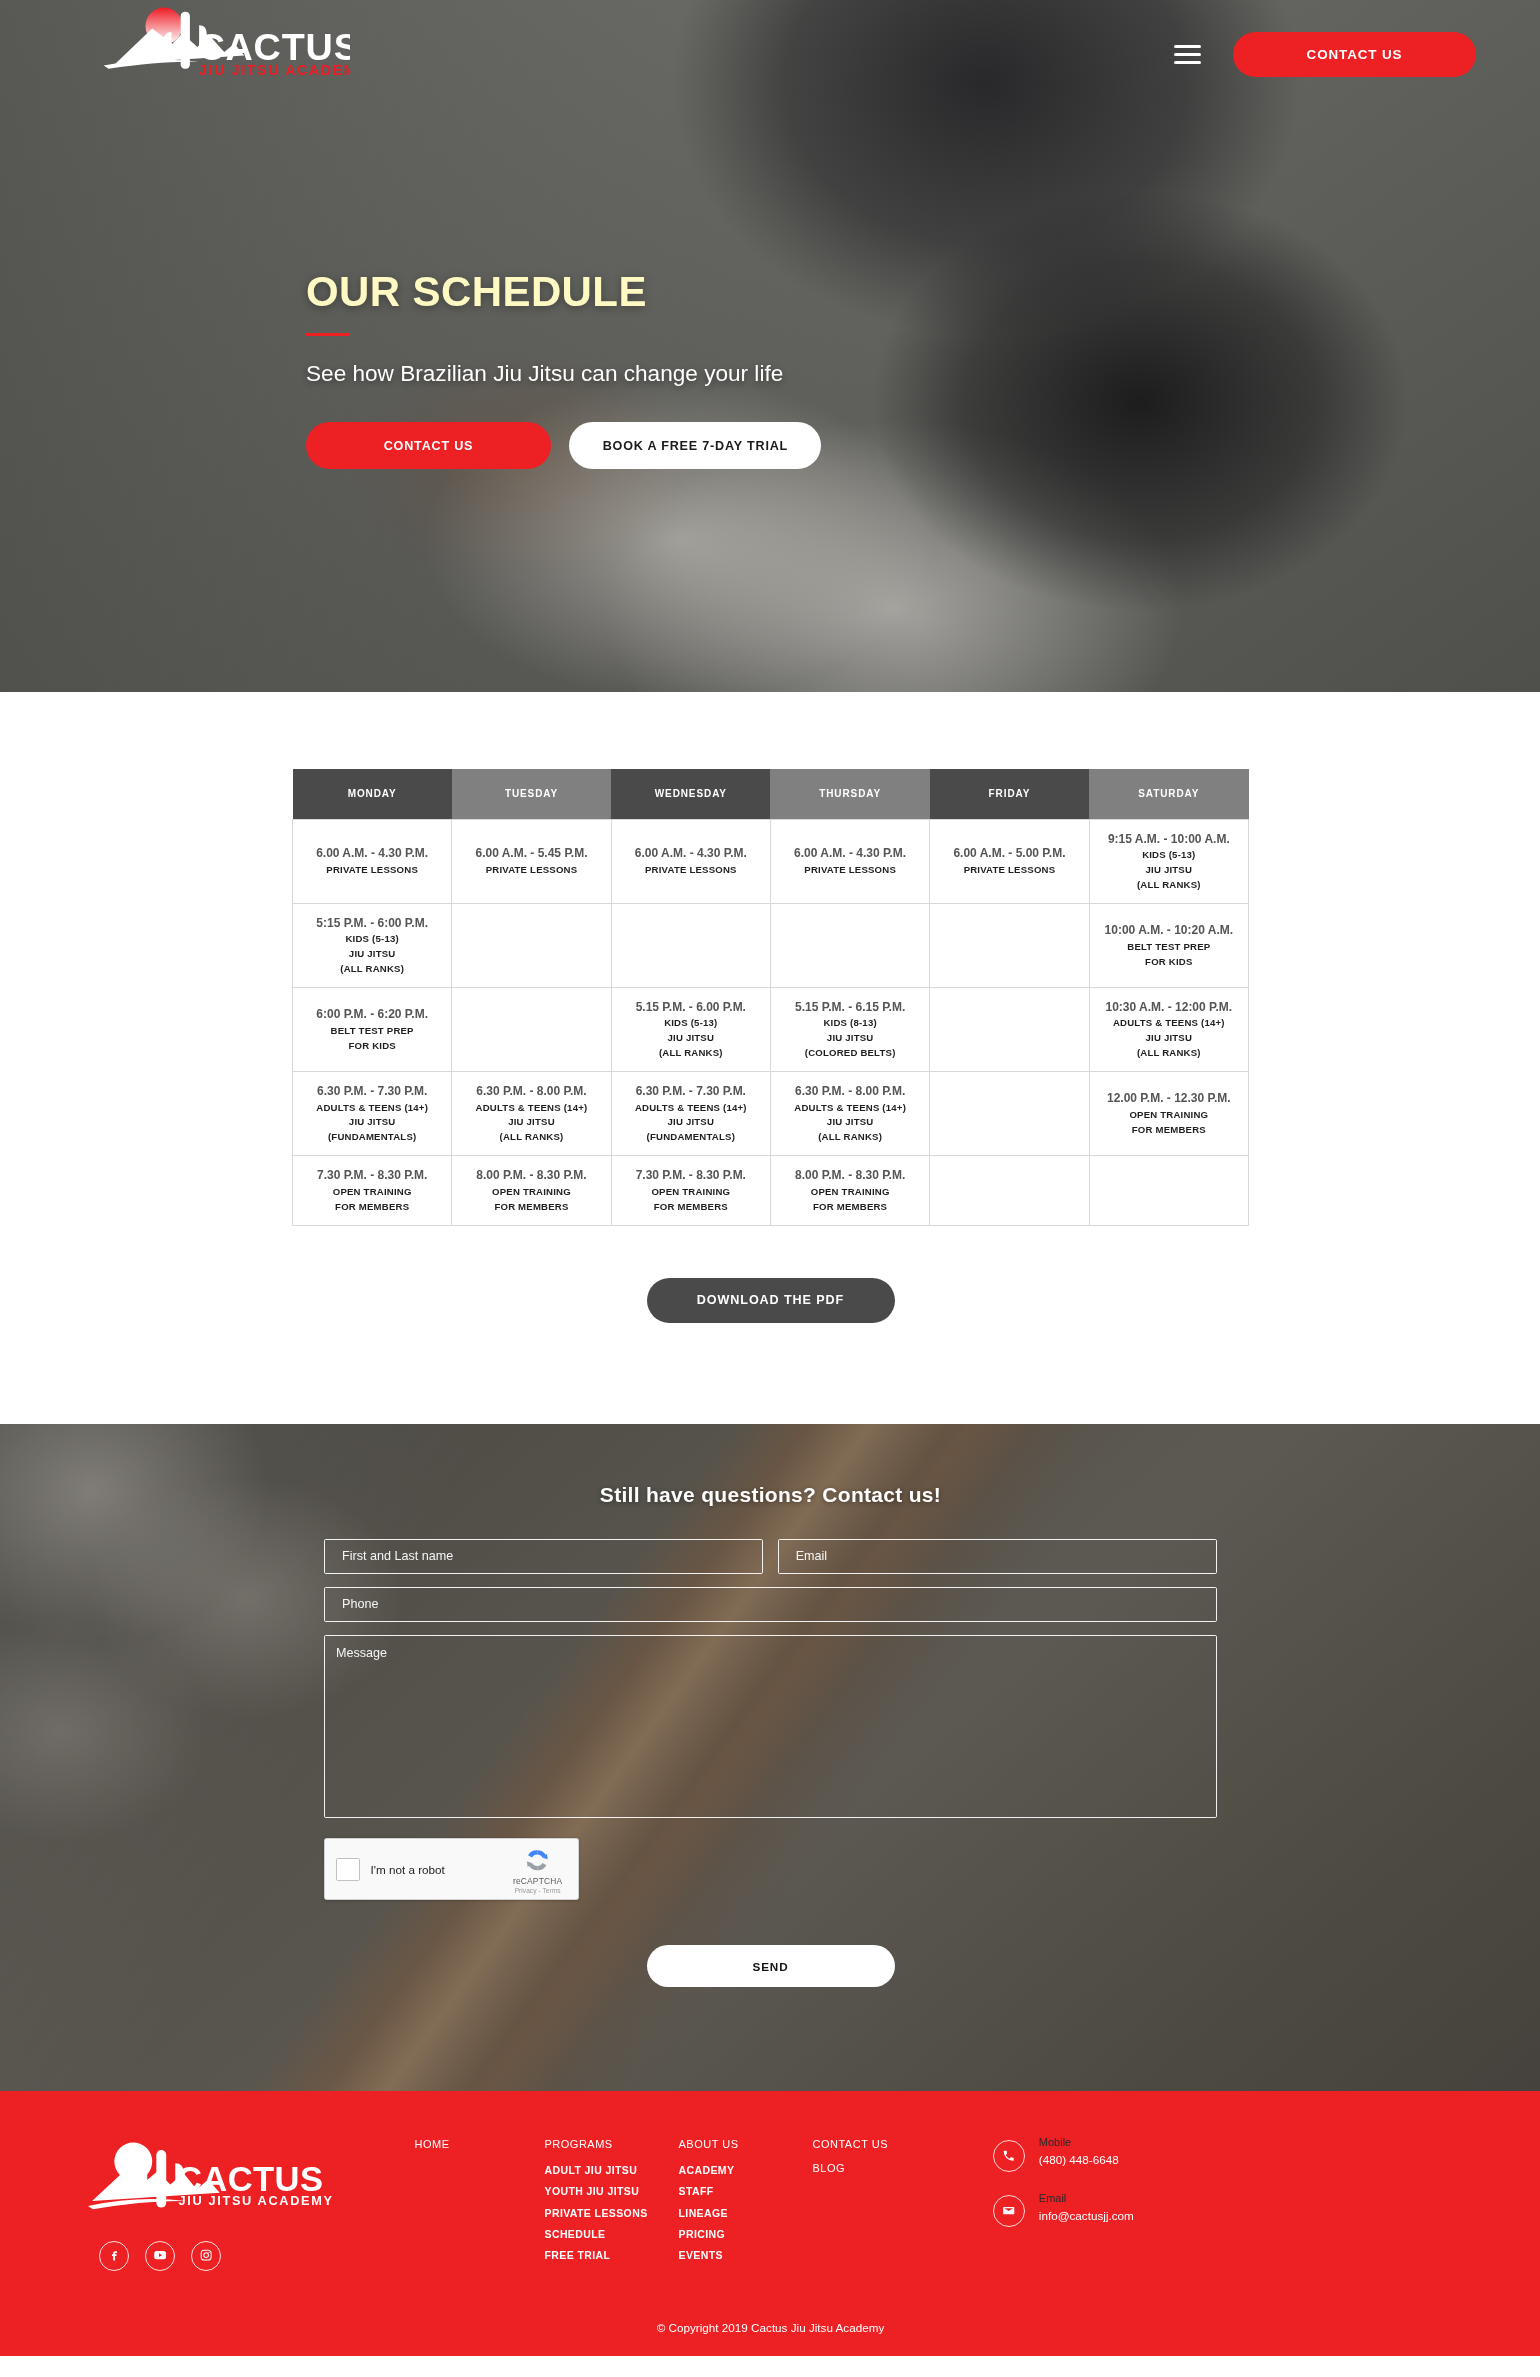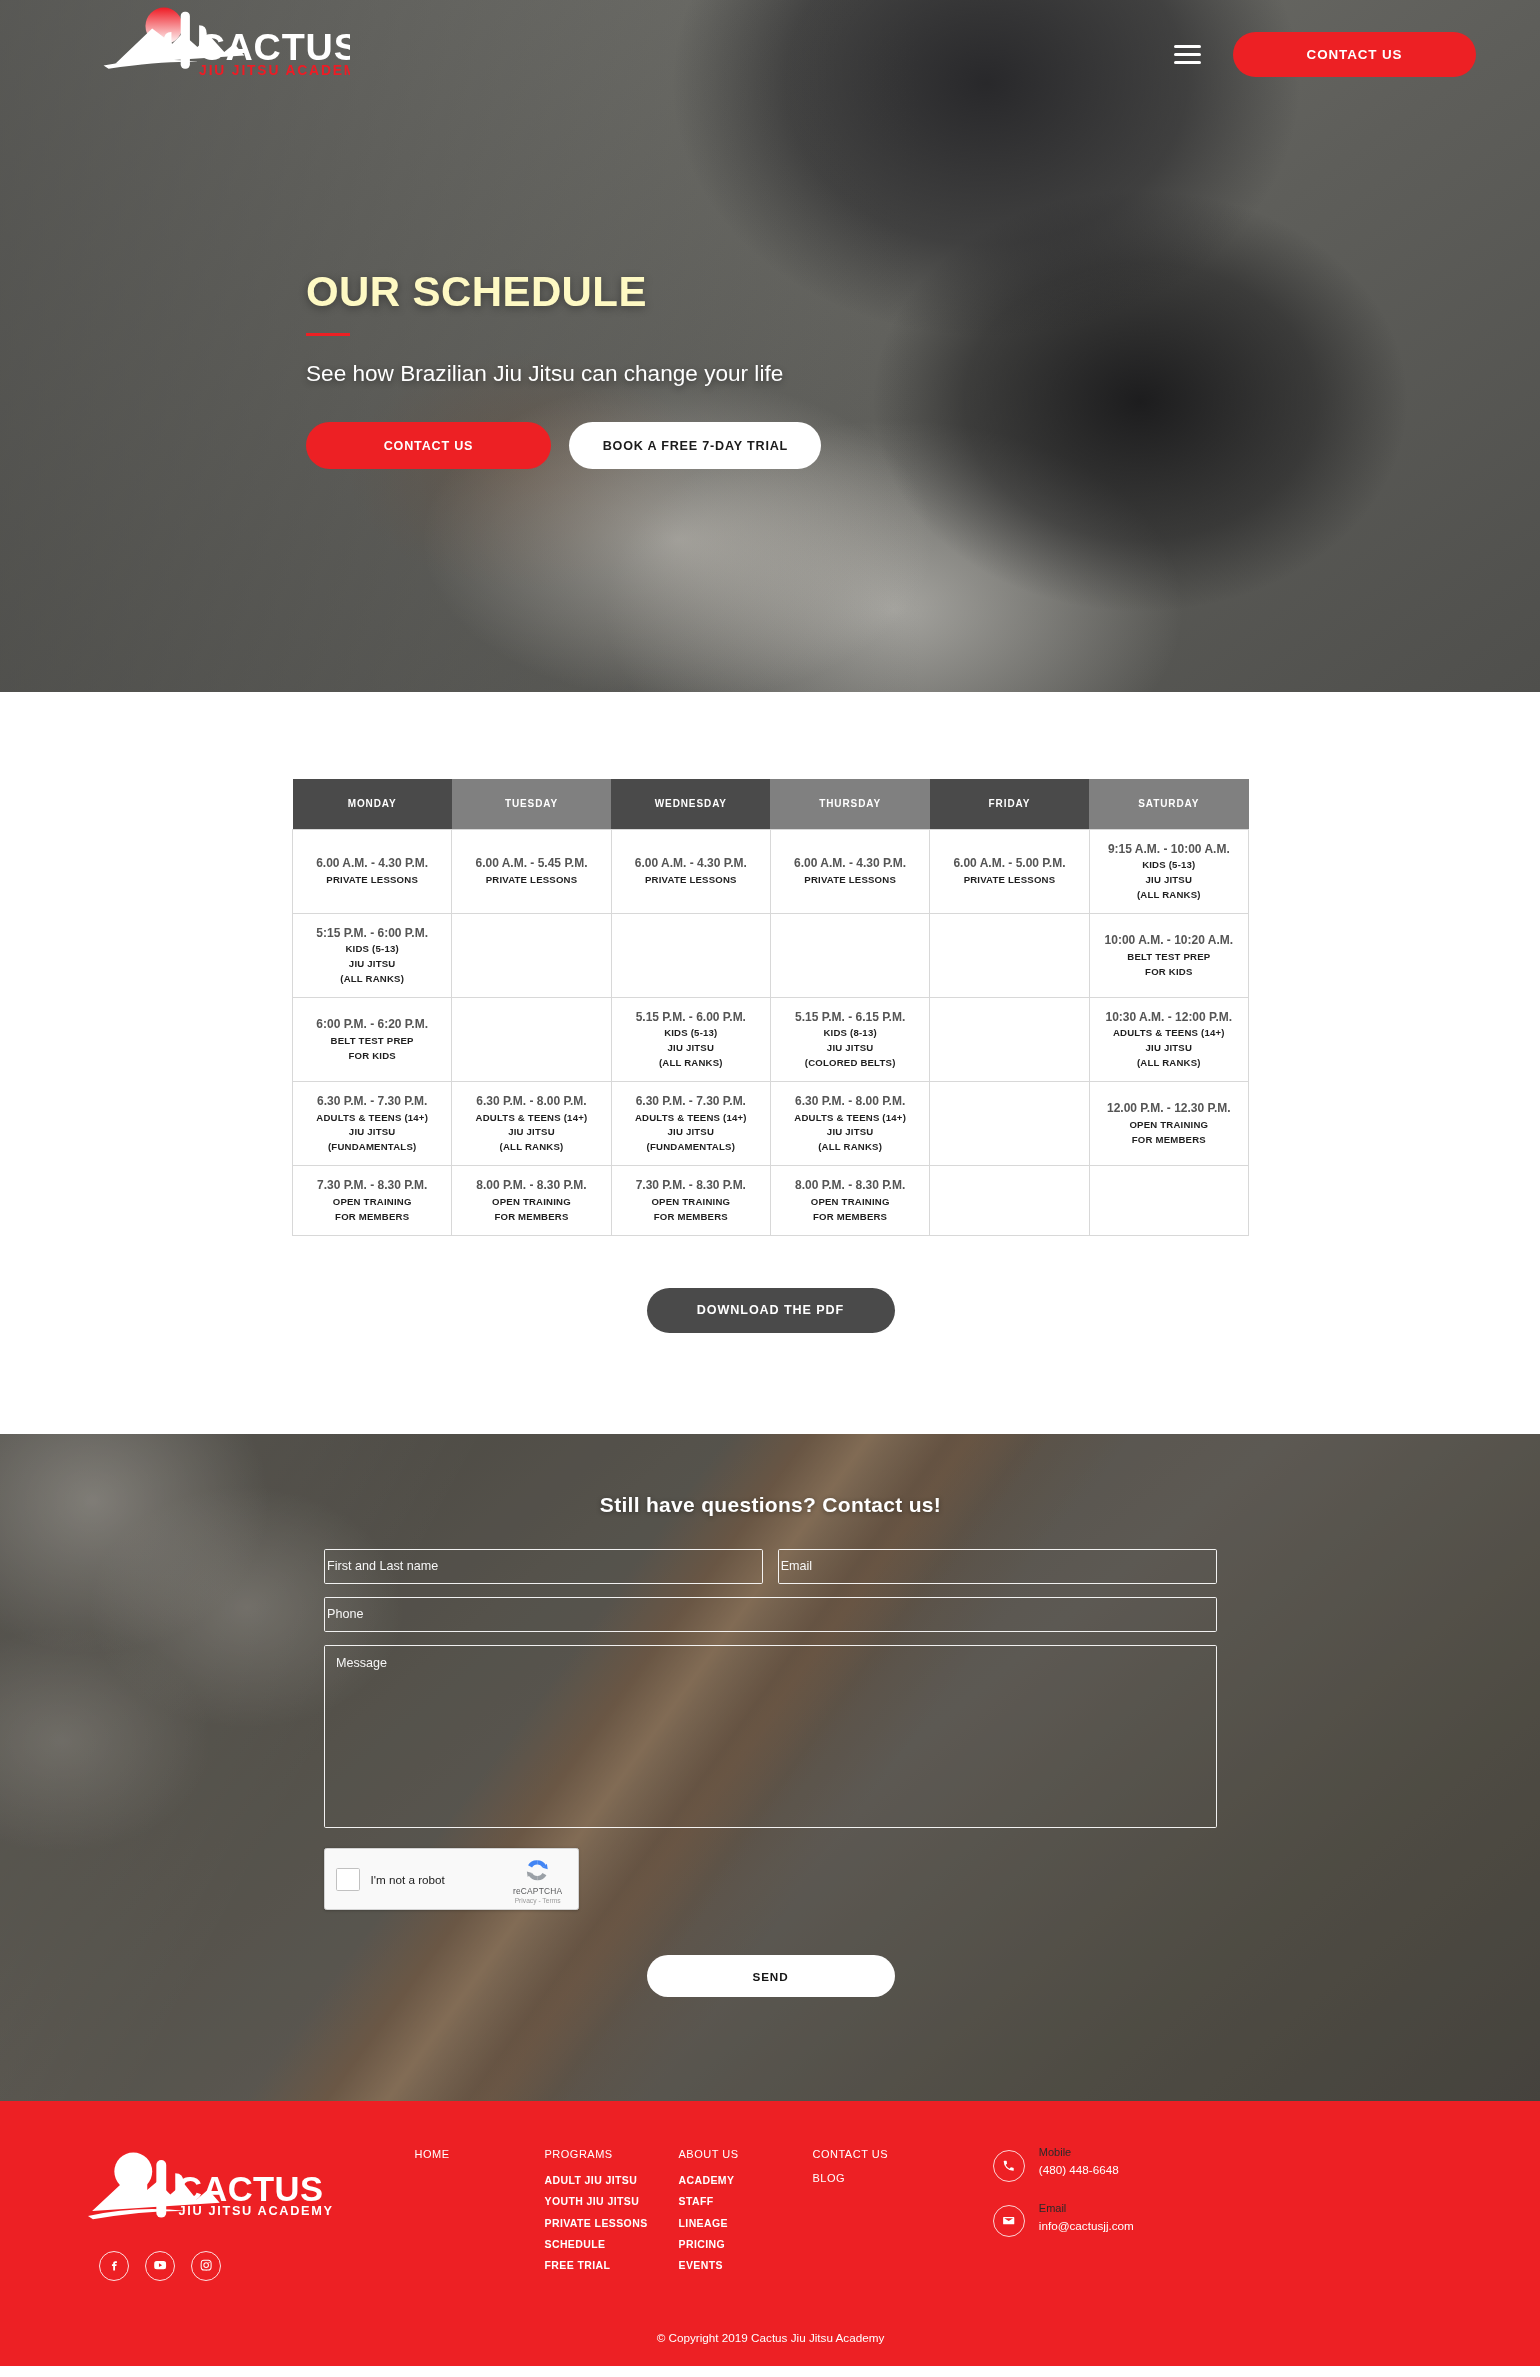--- a/index.html
+++ b/index.html
@@ -63,21 +63,21 @@
     height: 47px; border-radius: 23.5px; border: none; cursor: pointer;
     font-size: 12.6px; font-weight: 700; letter-spacing: 0.8px;
     display: flex; align-items: center; justify-content: center;
     font-family: "Liberation Sans", sans-serif;
   }
   .btn-red { background: #ED2024; color: #fff; width: 245px; }
   .btn-white { background: #ffffff; color: #1b1b1b; width: 252px; }
 
   
   .schedule-section { background: #fff; padding: 71px 0 101px; }
-  .table-wrap { width: 957px; margin: 16px auto; }
+  .table-wrap { width: 957px; margin: 6px auto; }
   table.schedule { width: 100%; border-collapse: collapse; table-layout: fixed; }
   table.schedule th {
     height: 50px; color: #fff; font-size: 10px; font-weight: 700;
     letter-spacing: 0.9px; text-align: center; border: none;
   }
   th.dark { background: #4a4a4a; }
   th.mid { background: #808080; }
   table.schedule td {
     border: 0.8px solid #d8d8d8; vertical-align: middle; text-align: center;
     padding: 10px 5px; color: #2b2b2b;
@@ -115,21 +115,21 @@
   .contact-dim { position: absolute; inset: 0; background: rgba(60,58,54,.30); }
   .contact-inner { position: relative; z-index: 3; width: 893px; margin: 0 auto; padding-top: 59px; }
   .contact-heading {
     text-align: center; color: #fff; font-size: 21px; font-weight: 700;
     letter-spacing: 0.3px; margin-bottom: 32px;
     text-shadow: 0 0.8px 5px rgba(0,0,0,.4);
   }
   .form-row { display: flex; gap: 14.3px; margin-bottom: 13.4px; }
   .fld {
     background: transparent; border: 0.8px solid rgba(255,255,255,.92);
-    color: #fff; height: 35px; padding: 0 2px; font-size: 12.6px;
+    color: #fff; height: 35px; padding: 0 17px; font-size: 12.6px;
     font-family: "Liberation Sans", sans-serif; border-radius: 1.7px;
   }
   .fld::placeholder { color: rgba(255,255,255,.95); }
   .fld-half { flex: 1; }
   .fld-full { width: 100%; display: block; }
   .fld-area {
     width: 100%; display: block; height: 183px; padding: 9.2px 11px;
     resize: none; line-height: 1.4;
   }
   .captcha {

